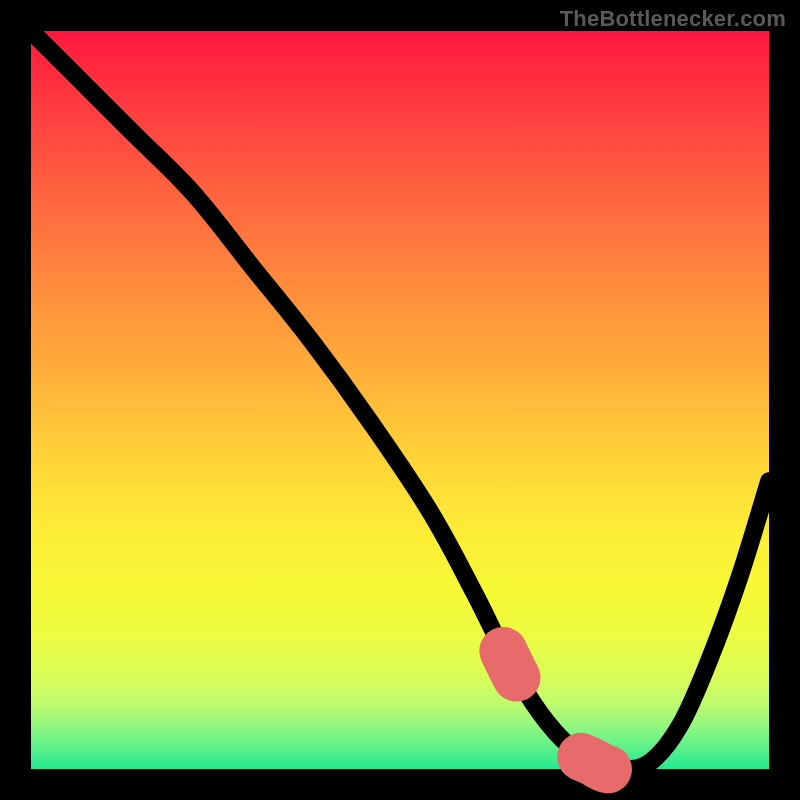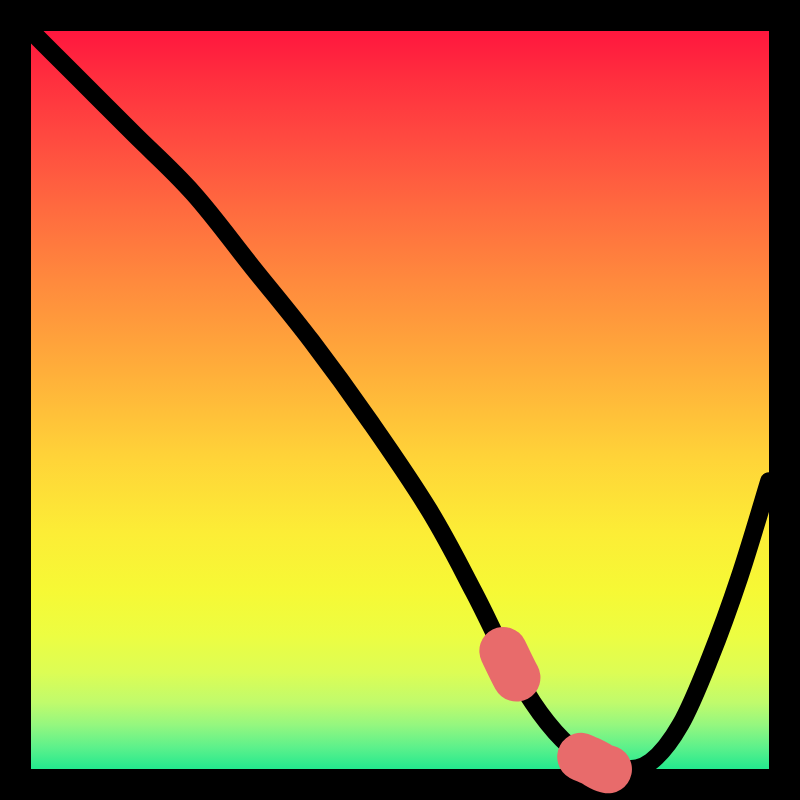--- a/index.html
+++ b/index.html
@@ -72,20 +72,21 @@
     stroke: #e86b6b;
     stroke-width: 6.5;
     stroke-linecap: round;
     stroke-dasharray: 4 14;
   }
 </style>
 </head>
 <body>
 <div class="frame">
 
+  <div class="watermark">TheBottlenecker.com</div>
 
   <div class="plot-wrap">
 
     <div class="gradient"></div>
 
     <svg class="curve" viewBox="0 0 100 100" preserveAspectRatio="none">
       <path id="main-curve" class="curve-path" d="M 0.00 0.00 C 0.72 0.72, 2.56 2.56, 4.00 4.00 C 5.44 5.44, 6.20 6.20, 8.00 8.00 C 9.80 9.80, 11.48 11.48, 14.00 14.00 C 16.52 16.52, 19.12 18.76, 22.00 22.00 C 24.88 25.24, 27.12 28.40, 30.00 32.00 C 32.88 35.60, 35.12 38.22, 38.00 42.00 C 40.88 45.78, 43.12 48.86, 46.00 53.00 C 48.88 57.14, 51.48 60.86, 54.00 65.00 C 56.52 69.14, 58.20 72.58, 60.00 76.00 C 61.80 79.42, 62.56 81.30, 64.00 84.00 C 65.44 86.70, 66.56 88.84, 68.00 91.00 C 69.44 93.16, 70.56 94.56, 72.00 96.00 C 73.44 97.44, 74.56 98.28, 76.00 99.00 C 77.44 99.72, 78.56 100.00, 80.00 100.00 C 81.44 100.00, 82.56 100.08, 84.00 99.00 C 85.44 97.92, 86.56 96.52, 88.00 94.00 C 89.44 91.48, 90.56 88.60, 92.00 85.00 C 93.44 81.40, 94.56 78.32, 96.00 74.00 C 97.44 69.68, 99.28 63.34, 100.00 61.00"></path>
       <path id="marker-curve" class="marker-path" d="M 64.00 84.00 C 64.36 84.72, 65.28 86.74, 66.00 88.00 C 66.72 89.26, 67.28 89.92, 68.00 91.00 C 68.72 92.08, 69.28 93.10, 70.00 94.00 C 70.72 94.90, 71.28 95.28, 72.00 96.00 C 72.72 96.72, 73.28 97.46, 74.00 98.00 C 74.72 98.54, 75.28 98.64, 76.00 99.00 C 76.72 99.36, 77.28 99.82, 78.00 100.00 C 78.72 100.18, 79.28 100.18, 80.00 100.00 C 80.72 99.82, 81.28 99.18, 82.00 99.00 C 82.72 98.82, 83.28 99.36, 84.00 99.00 C 84.72 98.64, 85.64 97.36, 86.00 97.00"></path>
     </svg>
   </div>

